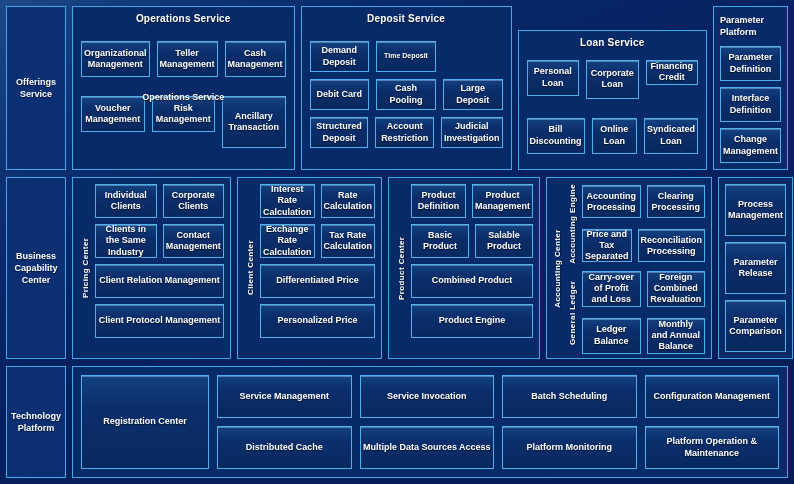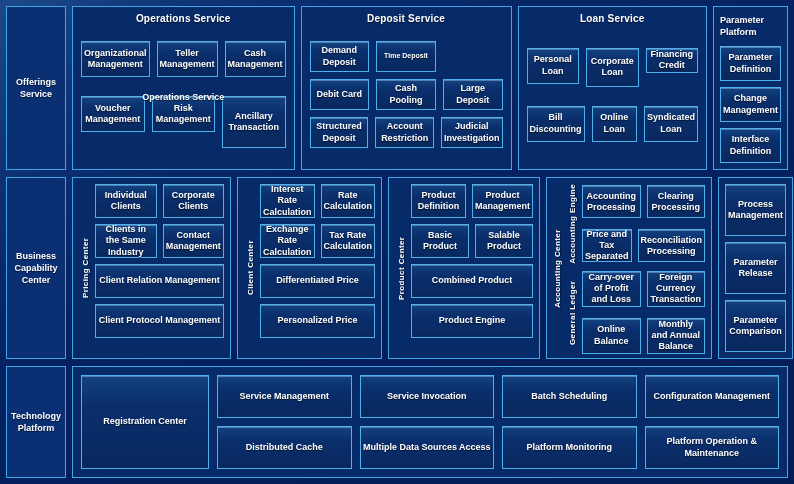--- a/index.html
+++ b/index.html
@@ -70,21 +70,21 @@
   .vwrap{display:flex;flex:1;padding:6px;box-sizing:border-box;gap:3px;}
   .vcontent{flex:1;display:flex;flex-direction:column;gap:6px;}
 
   
   #row-offerings{height:164px;}
   #row-business{height:182px;}
   #row-tech{flex:1;}
 
   #row-offerings .group.ops{flex:0 0 211px;}
   #row-offerings .group.dep{flex:0 0 211px;}
-  #row-offerings .group.loan{flex:1;}
+  #row-offerings .group.loan{flex:1;margin-top:24px;}
   .rightcol{
     flex:0 0 75px;border:1px solid #3fa6e8;background:#072a68;
     box-sizing:border-box;display:flex;flex-direction:column;
     padding:6px;gap:6px;
   }
   .rightcol .rtitle{
     font-weight:bold;font-size:9px;line-height:1.35;
     padding:1px 0 2px;text-shadow:0 1px 1px rgba(0,0,0,.6);
   }
   .rightcol .cell{flex:1;}
@@ -162,22 +162,22 @@
           <div class="cell" style="height:36px">Bill Discounting</div>
           <div class="cell" style="height:36px">Online Loan</div>
           <div class="cell" style="height:36px">Syndicated Loan</div>
         </div>
       </div>
     </div>
 
     <div class="rightcol" style="height:164px;">
       <div class="rtitle">Parameter Platform</div>
       <div class="cell">Parameter Definition</div>
+      <div class="cell">Interface Definition</div>
       <div class="cell">Change Management</div>
-      <div class="cell">Interface Definition</div>
     </div>
   </div>
 
   <div class="row" id="row-business">
 
     <div class="sidecap">Business Capability Center</div>
 
     <div class="group pricing">
       <div class="vwrap">
         <div class="vlabel">Pricing Center</div>
@@ -249,24 +249,24 @@
                 <div class="cell" style="height:33px">Reconciliation Processing</div>
               </div>
             </div>
           </div>
 
           <div class="acct-sub">
             <div class="vlabel">General Ledger</div>
             <div class="acct-subcol">
               <div class="grid2">
                 <div class="cell" style="height:36px">Carry-over of Profit and Loss</div>
-                <div class="cell" style="height:36px">Foreign Currency Transaction</div>
+                <div class="cell" style="height:36px">Foreign Combined Revaluation</div>
               </div>
               <div class="grid2">
-                <div class="cell" style="height:36px">Online Balance</div>
+                <div class="cell" style="height:36px">Ledger Balance</div>
                 <div class="cell" style="height:36px">Monthly and Annual Balance</div>
               </div>
             </div>
           </div>
         </div>
       </div>
     </div>
 
     <div class="rightcol">
       <div class="cell">Process Management</div>

